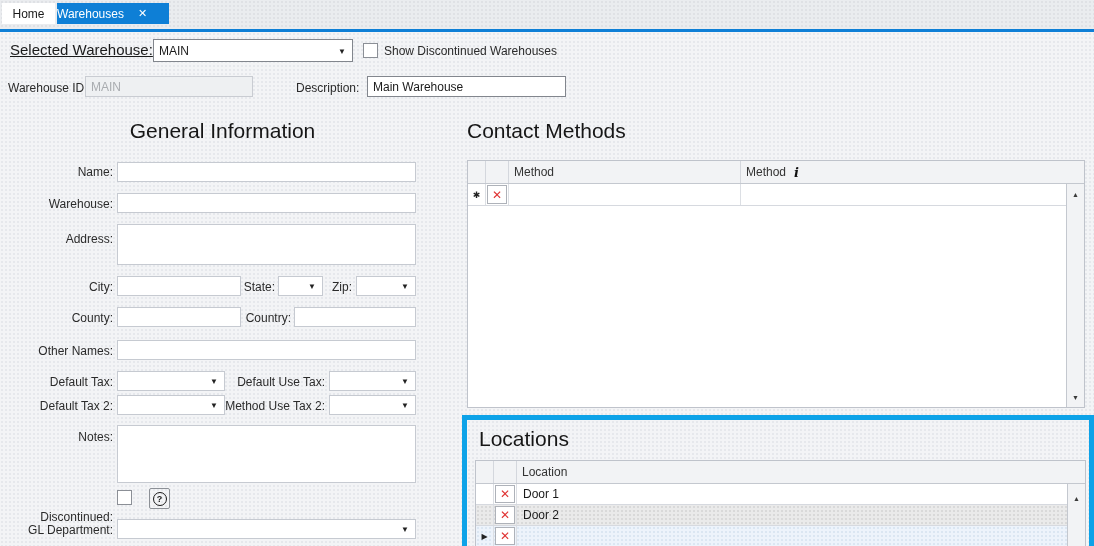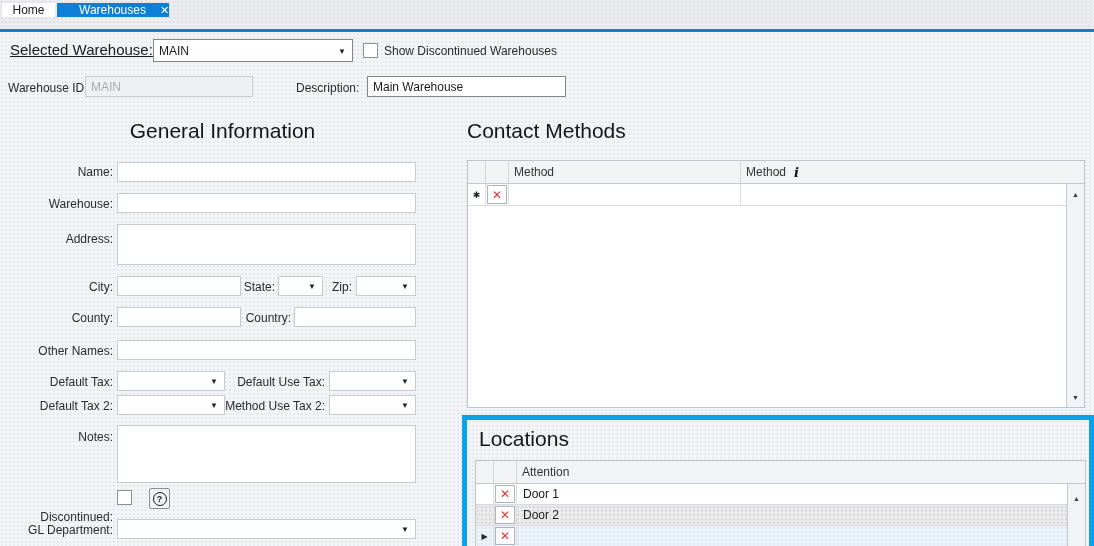--- a/index.html
+++ b/index.html
@@ -9,22 +9,22 @@
     position:relative; width:1094px; height:546px; overflow:hidden;
     background-color:#f3f4f6;
     background-image:radial-gradient(circle,#e6e8ec 1px,transparent 1px);
     background-size:4px 4px;
   }
   
   .tabbar { position:absolute; left:0; top:0; width:1094px; height:29px;
     background-color:#eaecef;
     background-image:radial-gradient(circle,#dfe1e5 1px,transparent 1px);
     background-size:4px 4px; }
-  .tab { position:absolute; top:3px; height:14px; display:flex; align-items:center;
-    font-size:12px; padding:0 22px; cursor:default; }
+  .tab { position:absolute; top:3px; height:21px; display:flex; align-items:center;
+    font-size:12px; padding:0 0; cursor:default; }
   .tab.home { left:2px; width:53px; background:#ffffff; color:#1a1a1a; justify-content:center; }
   .tab.active { left:57px; width:112px; background:#0e7fd6; color:#ffffff; }
   .tab .close { margin-left:14px; font-size:11px; font-weight:bold; color:#ffffff; }
   .tabunderline { position:absolute; left:0; top:29px; width:1094px; height:3px; background:#0e7fd6; }
 
   
   .lbl { position:absolute; font-size:12px; color:#2b2b2b; white-space:nowrap; }
   .rlbl { text-align:right; }
   .biglbl { position:absolute; font-size:15px; color:#1b1b1b; white-space:nowrap;text-decoration:underline; }
   .heading { position:absolute; font-size:21px; color:#161616; white-space:nowrap; }
@@ -206,21 +206,21 @@
   </div>
 
   <div class="highlight">
     <div class="heading" style="left:12px; top:7px;">Locations</div>
 
     <div class="grid" style="left:8px; top:40px; width:611px; height:100px;">
       <div class="ghead">
         <div class="hcell" style="left:0; width:18px;"></div>
         <div class="hcell" style="left:18px; width:23px;"></div>
         <div class="hcell" style="left:41px; width:551px; border-right:none;">
-          <span>Attention</span>
+          <span>Location</span>
         </div>
       </div>
 
       <div class="grow" style="top:23px; width:592px; height:21px; background:#fff; border-bottom:1px solid #d6d9df;">
         <div class="gcell indcell" style="left:0; width:18px;"></div>
         <div class="gcell" style="left:18px; width:23px; padding-left:0;">
           <div class="xbtn" style="left:1px; height:18px;">
             <span>✕</span>
           </div>
         </div>

